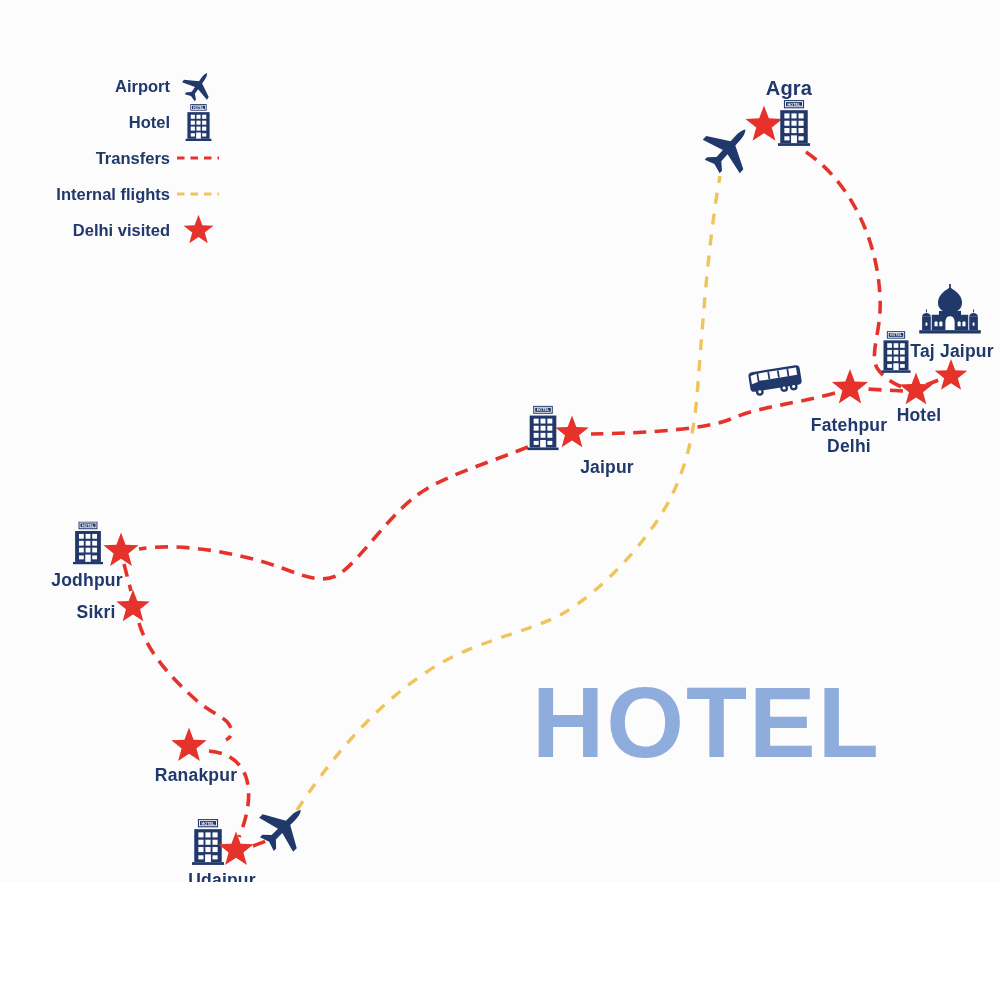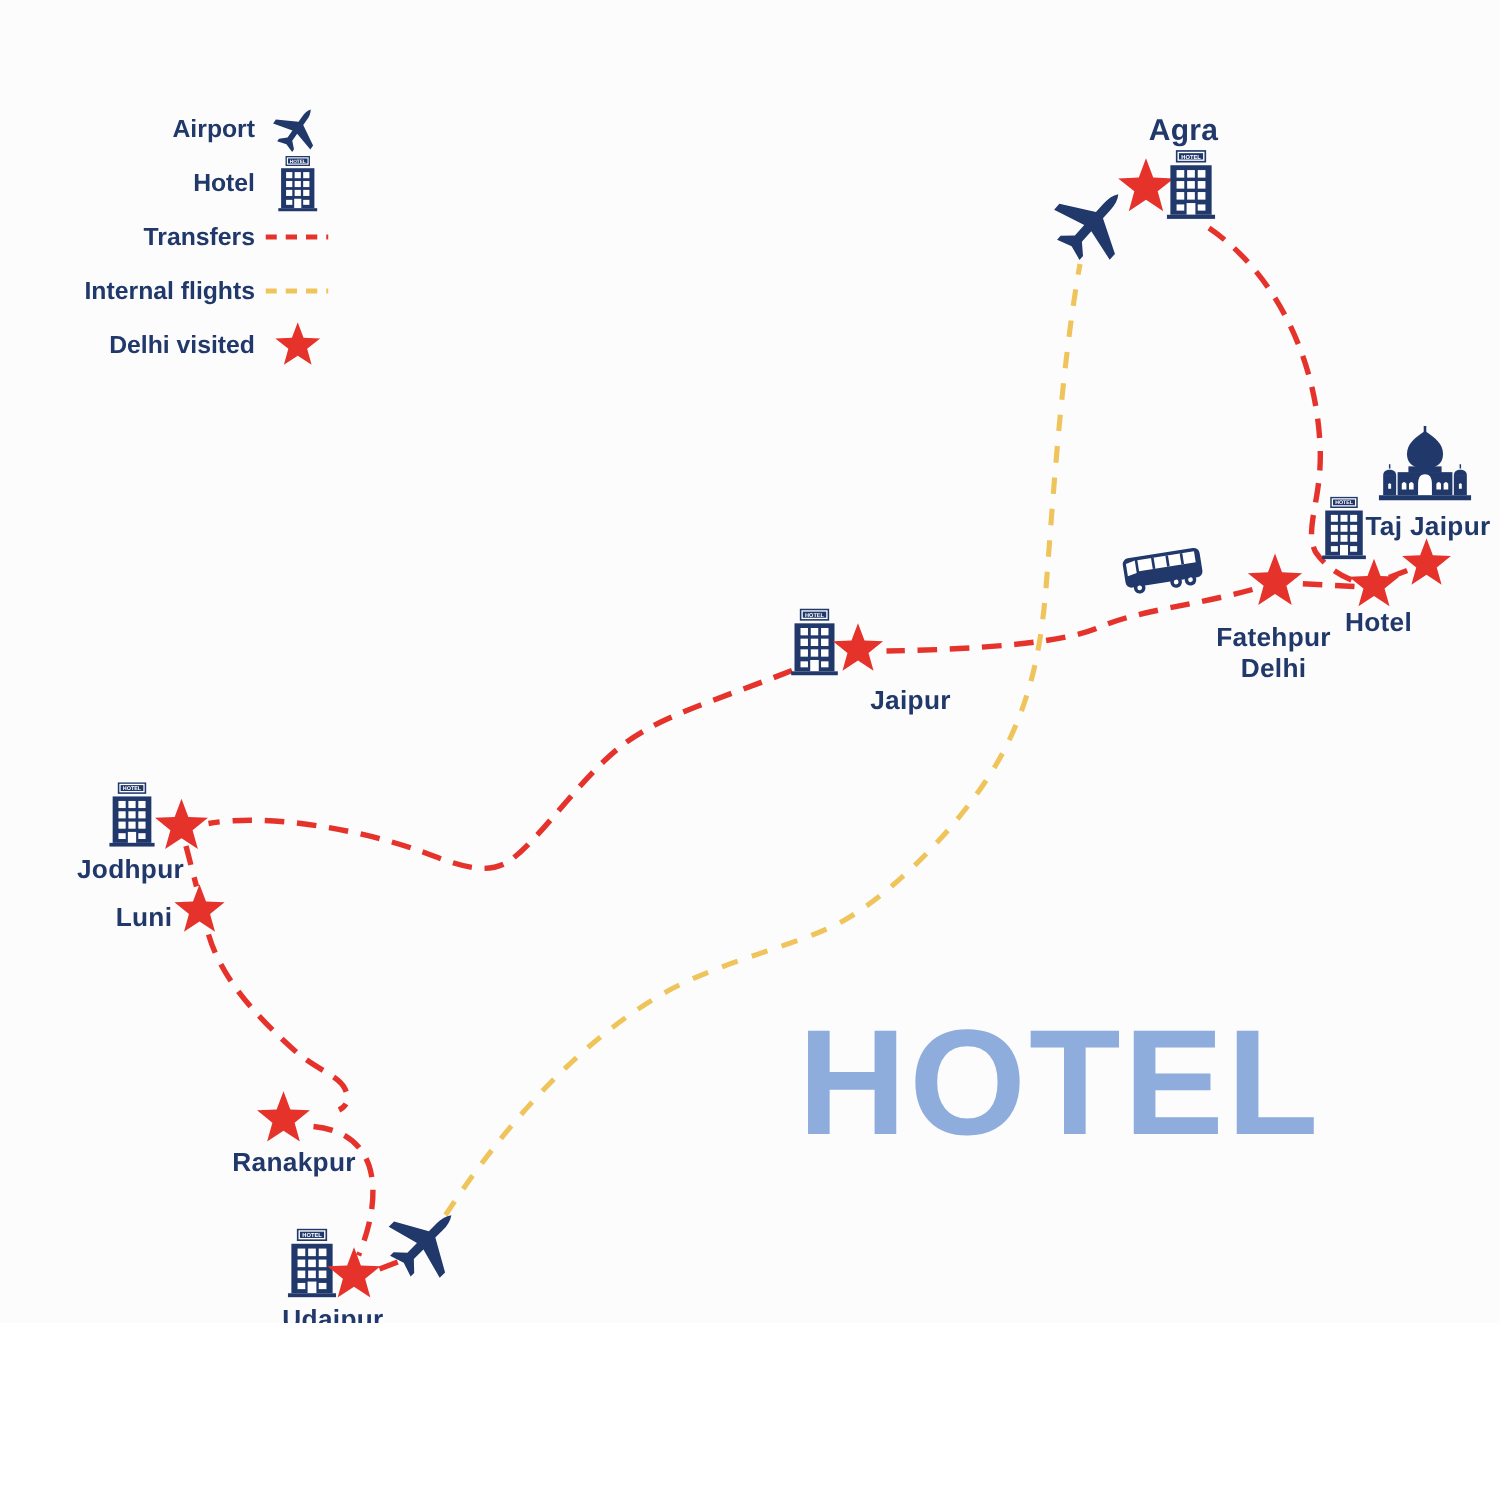--- a/index.html
+++ b/index.html
@@ -204,21 +204,21 @@
   <div class="city-label" style="left:559px;top:467px;margin-left:48px;">Jaipur</div>
 
   <svg class="icon" style="left:88px;top:543px;" width="31" height="43" viewBox="0 0 36 50">
       <use href="#hotel-g"></use>
     </svg>
   <svg class="icon" style="left:121px;top:551px;" width="39" height="39" viewBox="-20 -20 40 40">
       <use href="#star-g"></use>
     </svg>
   <div class="city-label" style="left:87px;top:580px;">Jodhpur</div>
 
-  <div class="city-label" style="left:96px;top:612px;">Luni</div>
+  <div class="city-label" style="left:96px;top:612px;">Sikri</div>
   <svg class="icon" style="left:133px;top:607px;" width="37" height="37" viewBox="-20 -20 40 40">
       <use href="#star-g"></use>
     </svg>
 
   <svg class="icon" style="left:189px;top:746px;" width="39" height="39" viewBox="-20 -20 40 40">
       <use href="#star-g"></use>
     </svg>
   <div class="city-label" style="left:196px;top:775px;">Ranakpur</div>
 
   <svg class="icon" style="left:208px;top:842px;" width="33" height="46" viewBox="0 0 36 50">

